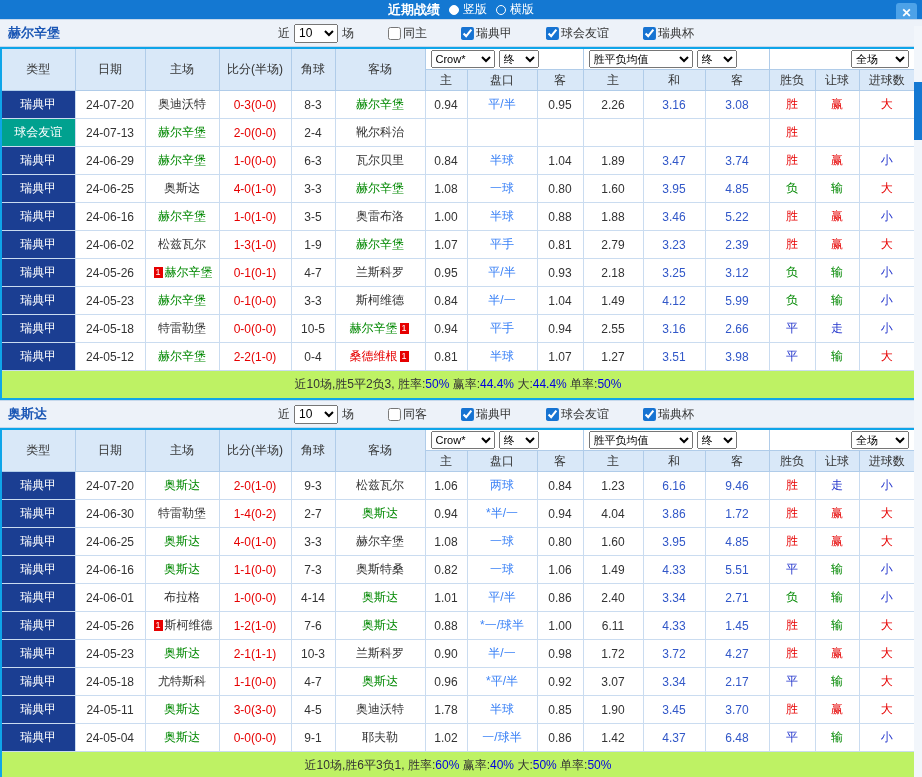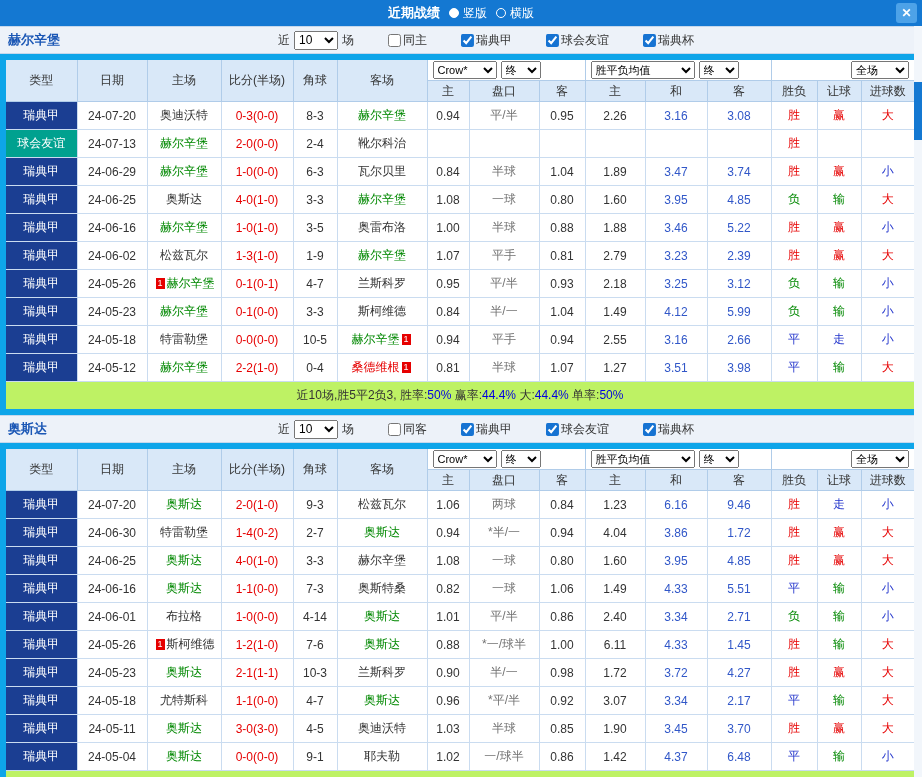--- a/index.html
+++ b/index.html
@@ -1,43 +1,43 @@
 <!DOCTYPE html>
 <html><head>
 <meta charset="utf-8">
 <style>
   html,body{margin:0;padding:0;background:#fff;font-family:"Liberation Sans","DejaVu Sans",sans-serif;}
   .window{position:relative;width:922px;height:777px;background:#fff;overflow:hidden;}
   
-  .titlebar{position:relative;height:26px;background:#1478d2;display:flex;align-items:center;justify-content:center;color:#fff;}
+  .titlebar{position:relative;height:19px;background:#1478d2;display:flex;align-items:center;justify-content:center;color:#fff;}
   .tgroup{display:flex;align-items:center;gap:9px;}
   .wtitle{font-weight:bold;font-size:13px;}
   .radio-lab{display:flex;align-items:center;gap:4px;font-size:12px;cursor:pointer;font-family:Liberation Serif, serif;}
   .rdot{width:10px;height:10px;border:1px solid #fff;border-radius:50%;box-sizing:border-box;display:inline-block;background:transparent;}
   .rdot.on{background:#fff;}
   .closebtn{position:absolute;right:5px;top:3px;width:21px;height:20px;background:#4da2e8;color:#fff;border:none;border-radius:3px;font-size:12px;font-weight:bold;line-height:20px;text-align:center;cursor:pointer;padding:0;}
   
   .secbar{position:relative;height:26px;background:#edf2f9;border-top:1px solid #c6d8ec;border-bottom:1px solid #c6d8ec;display:flex;align-items:center;}
   .secteam{color:#1b57b5;font-weight:bold;font-size:13px;padding-left:8px;}
   .filters{position:absolute;left:50%;transform:translateX(-44%);display:flex;align-items:center;gap:4px;font-size:12px;color:#333;white-space:nowrap;}
   .filters select{font-size:12px;height:19px;}
   .filters label{display:flex;align-items:center;gap:2px;cursor:pointer;padding-left:30px;}
   .filters input[type=checkbox]{width:13px;height:13px;accent-color:#1673d2;margin:0;}
   
-  table.grid{border-collapse:collapse;table-layout:fixed;width:914px;font-size:12px;color:#333;border:6px solid #0ea5e9;}
+  table.grid{border-collapse:collapse;table-layout:fixed;width:914px;font-size:12px;color:#333;border:2px solid #0ea5e9;}
   .grid th{border:1px solid #b0cce9;background:#d9e8f8;font-weight:normal;height:20px;text-align:center;padding:0;white-space:nowrap;overflow:hidden;}
   .grid th.selcell{background:#fff;text-align:left;padding-left:3px;}
   .grid th.selcell.scope{text-align:right;padding-right:3px;}
   .grid th.selcell select{font-size:11px;height:18px;margin:0 2px;vertical-align:middle;}
   .grid td{border:1px solid #cadcf0;text-align:center;padding:0;height:27px;white-space:nowrap;overflow:hidden;}
   .lg-league{background:#1b3e92;color:#fff;}
   .lg-friendly{background:#00a18f;color:#fff;}
   .tk{color:#333;} .tg{color:#008800;} .trd{color:#e60000;}
   .score{color:#e60000;}
-  .line{color:#737373;}
+  .line{color:#3b82f6;}
   .blue{color:#3157c8;}
   .w{color:#e60000;} .l{color:#008800;} .p{color:#2335cc;}
   .b{color:#e60000;} .s{color:#2335cc;}
   .badge{display:inline-block;background:#e60000;color:#fff;font-size:9px;line-height:11px;height:11px;min-width:7px;padding:0 1px;margin:0 2px;vertical-align:1px;}
   .sumcell{height:22px;background:#bef264;font-size:12px;}
   .sumk{color:#333;} .sumblue{color:#0000e0;}
   
   .vscroll{position:absolute;right:0;top:26px;bottom:0;width:8px;background:#f2f6fb;}
   .vthumb{width:8px;height:58px;background:#1478d2;margin-top:56px;}
 </style>
@@ -506,21 +506,21 @@
             <td class="l">输</td>
             <td class="b">大</td>
           </tr>
           <tr>
             <td class="lgcell lg-league">瑞典甲</td>
             <td>24-05-11</td>
             <td><span class="tg">奥斯达</span></td>
             <td class="score">3-0(3-0)</td>
             <td>4-5</td>
             <td><span class="tk">奥迪沃特</span></td>
-            <td>1.03</td>
+            <td>1.78</td>
             <td class="line">半球</td>
             <td>0.85</td>
             <td>1.90</td>
             <td class="blue">3.45</td>
             <td class="blue">3.70</td>
             <td class="w">胜</td>
             <td class="w">赢</td>
             <td class="b">大</td>
           </tr>
           <tr>

